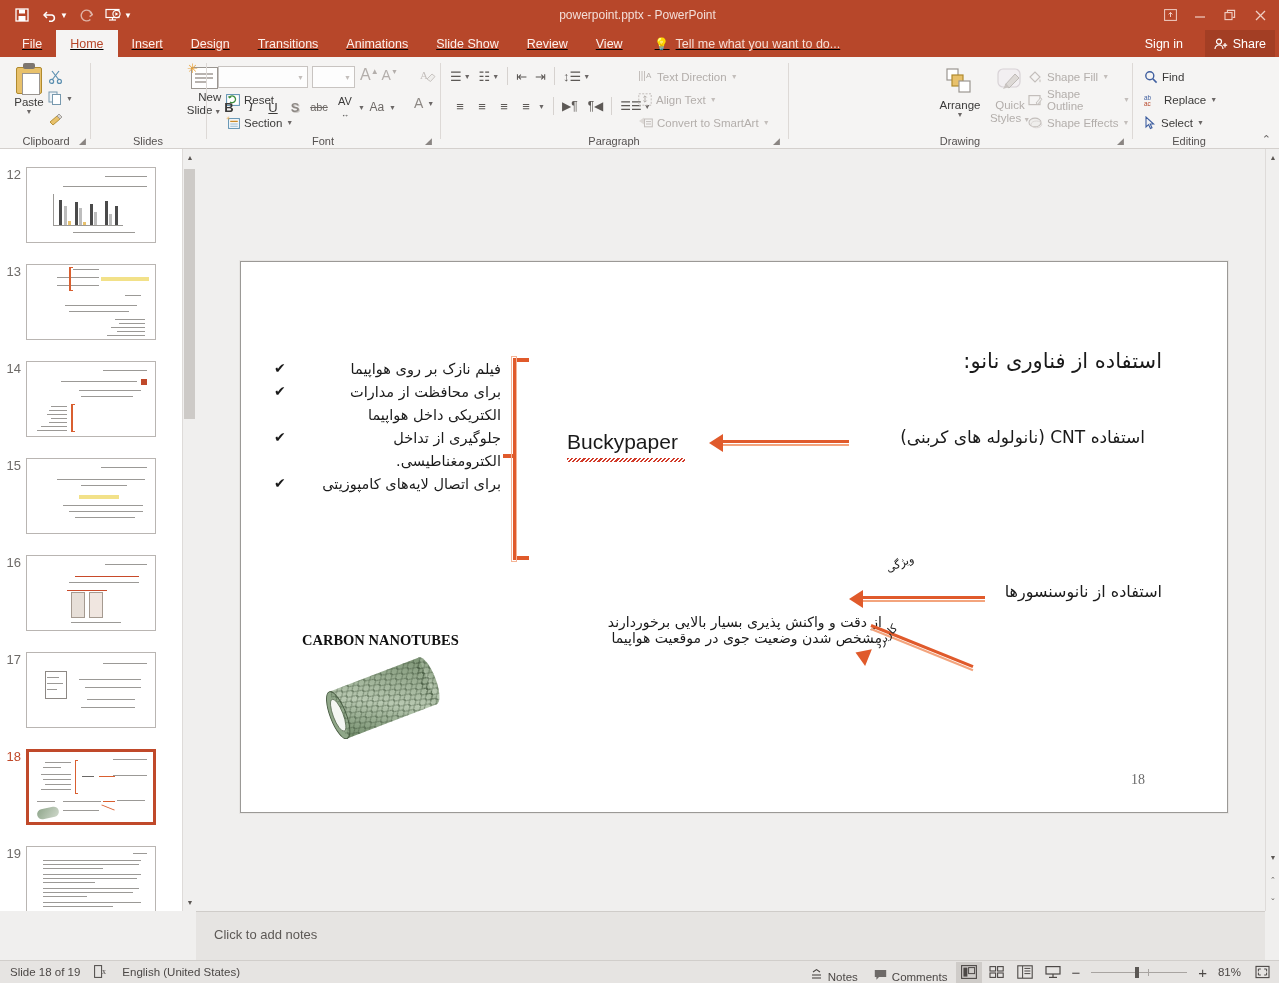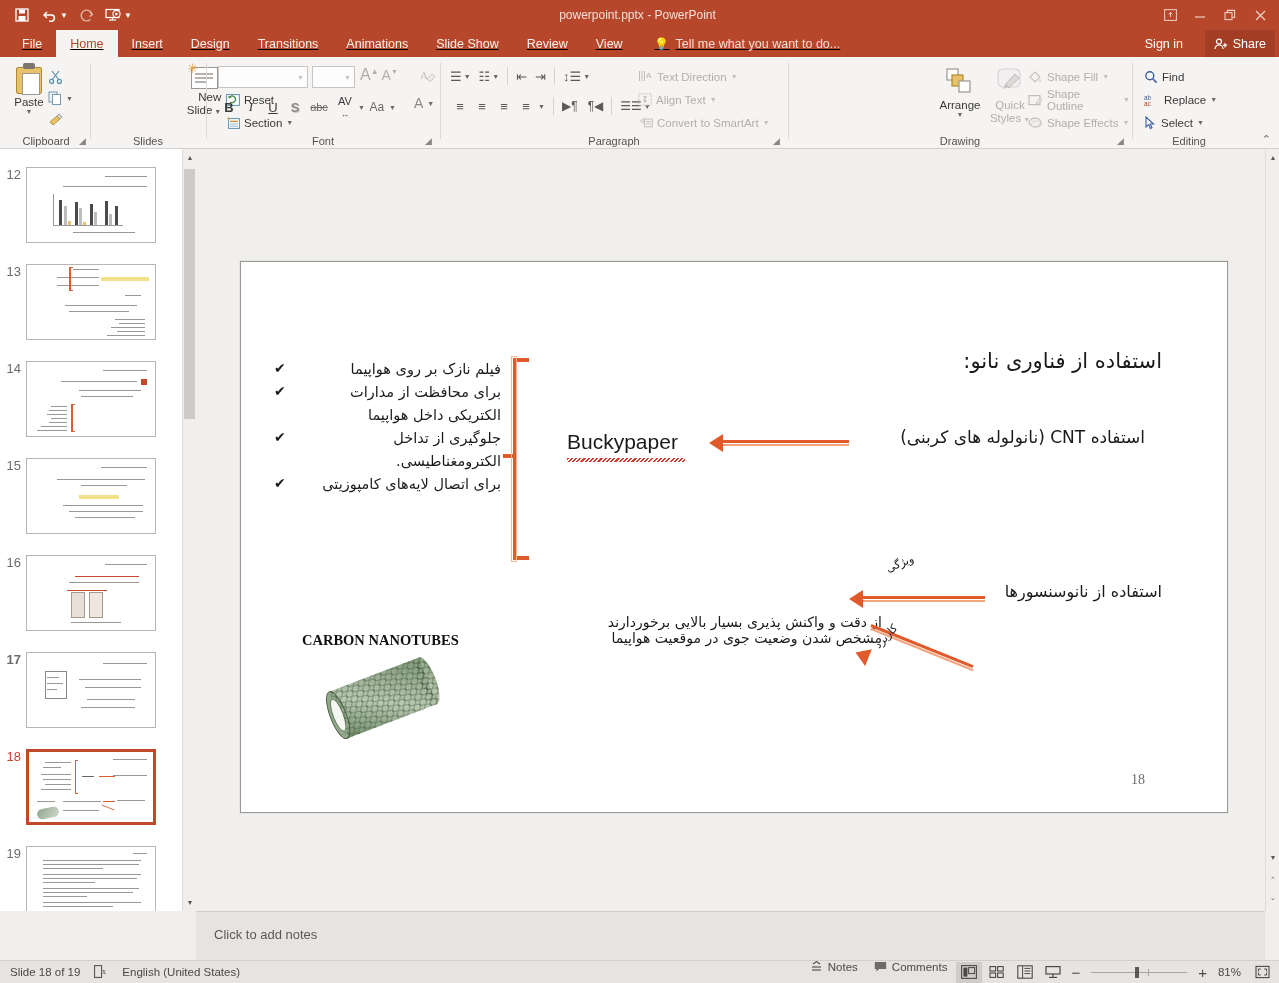--- a/index.html
+++ b/index.html
@@ -240,21 +240,21 @@
   .right-scroll { position: absolute; left: 1265px; top: 0; width: 14px; height: 762px; background: #f0efee; border-left: 1px solid #dedbd9; }
 
   
   .statusbar {
     position: absolute; left: 0; top: 960px; width: 1279px; height: 23px;
     background: #e6e4e2; border-top: 1px solid #d1cecb;
     display: flex; align-items: center;
   }
   .sb-left { display: flex; align-items: center; gap: 14px; padding-left: 10px; font-size: 11.5px; color: #4c4846; }
   .sb-right { position: absolute; right: 4px; display: flex; align-items: center; gap: 2px; font-size: 11.5px; color: #4c4846; }
-  .sb-item { display: flex; align-items: flex-start; gap: 5px; padding: 0 7px; height: 22px; }
+  .sb-item { display: flex; align-items: flex-end; gap: 5px; padding: 0 7px; height: 22px; }
   .view-btn { width: 26px; height: 21px; display: flex; align-items: center; justify-content: center; color: #4c4846; }
   .view-btn.active { background: #cfccc9; }
   .zoom-track { width: 96px; height: 1px; background: #a8a4a1; position: relative; margin: 0 6px; }
   .zoom-knob { position: absolute; left: 44px; top: -5px; width: 4px; height: 11px; background: #5c5855; }
   .zoom-mid { position: absolute; left: 57px; top: -3px; width: 1px; height: 7px; background: #a8a4a1; }
 </style>
 </head>
 <body>
 
 <div class="titlebar">
@@ -759,21 +759,21 @@
           <div class="tl red" style="right:16px;top:20px;width:64px;"></div>
           <div class="tl" style="right:16px;top:26px;width:70px;"></div>
           <div style="position:absolute;left:44px;top:36px;width:14px;height:26px;background:#e7dfd8;border:1px solid #a59a90;"></div>
           <div style="position:absolute;left:62px;top:36px;width:14px;height:26px;background:#f0e6e0;border:1px solid #a59a90;"></div>
           <div class="tl red" style="left:40px;top:34px;width:40px;"></div>
           <div class="tl" style="right:34px;top:66px;width:50px;"></div>
         </div>
       </div>
     </div>
 
-    <div class="thumb-row" style="top:503px;font-weight:bold;">
+    <div class="thumb-row" style="top:503px;">
       <div class="thumb-num">17</div>
       <div class="thumb-frame" style="height:76px;">
         <div class="thumb-inner">
           <div class="tl" style="right:8px;top:10px;width:44px;"></div>
           <div style="position:absolute;left:18px;top:18px;width:22px;height:28px;border:1px solid #8d8884;"></div>
           <div class="tl" style="left:20px;top:24px;width:12px;"></div>
           <div class="tl" style="left:20px;top:30px;width:16px;"></div>
           <div class="tl" style="left:20px;top:36px;width:10px;"></div>
           <div class="tl" style="right:14px;top:26px;width:62px;"></div>
           <div class="tl" style="right:14px;top:34px;width:56px;"></div>

